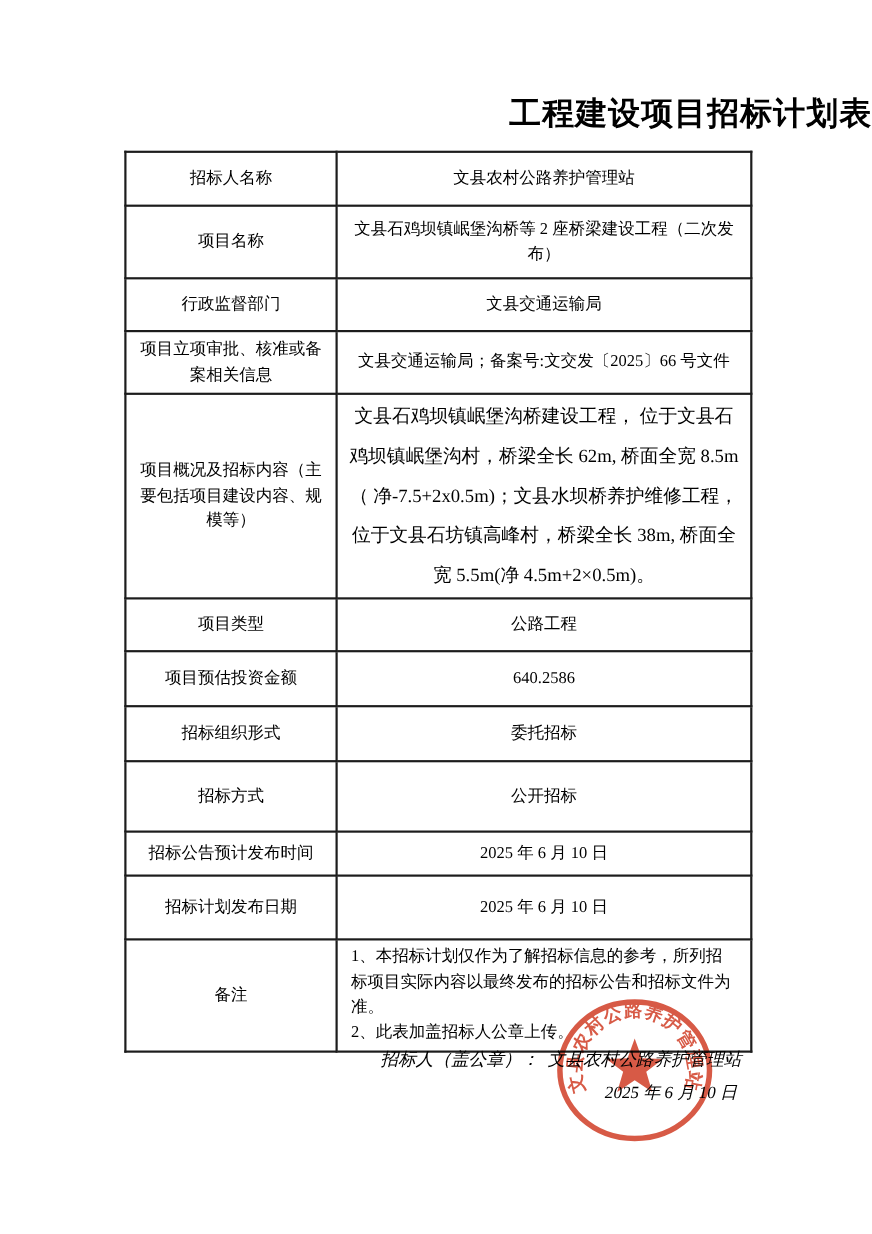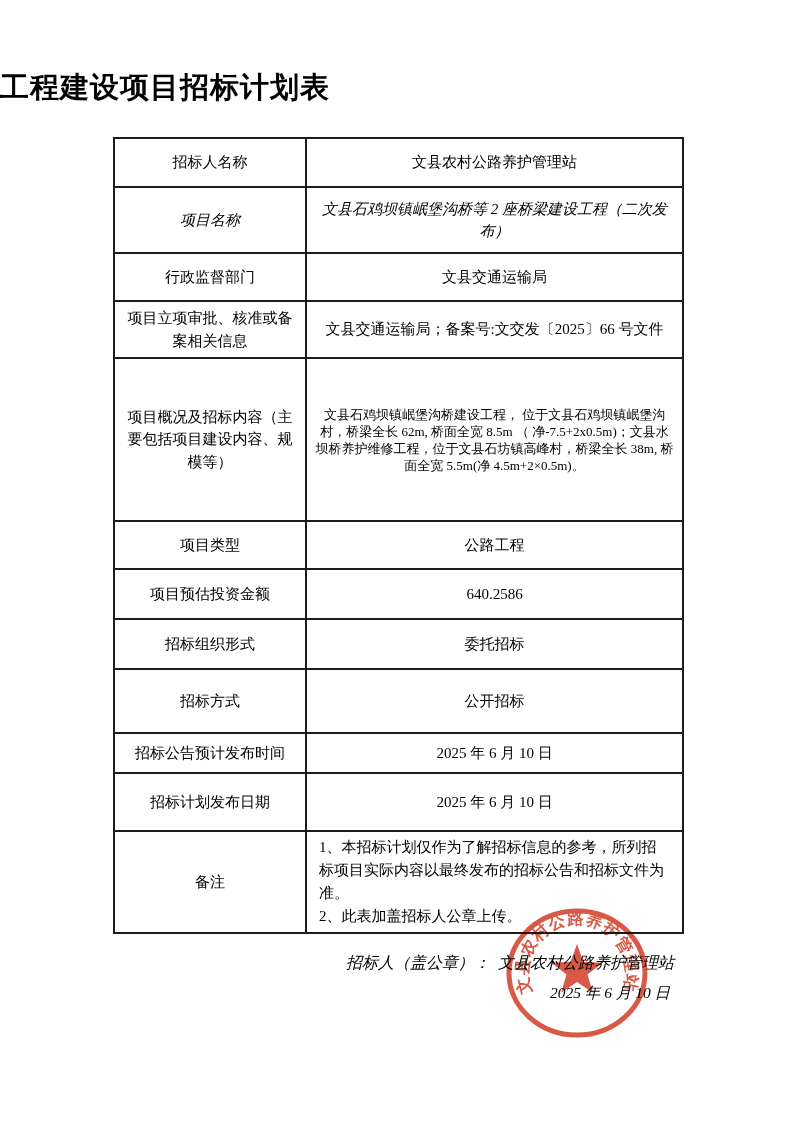--- a/index.html
+++ b/index.html
@@ -10,25 +10,25 @@
   body {
     width: 793px;
     height: 1122px;
     position: relative;
     overflow: hidden;
     font-family: "Liberation Serif", "DejaVu Serif", serif;
     color: #000000;
   }
   .page-title {
     position: absolute;
-    top: 68px;
+    top: 84px;
     left: 0;
     width: 793px;
     margin: 0;
-    text-align: left;
+    text-align: right;
     font-size: 29px;
     font-weight: 700;
     letter-spacing: 1px;
   }
   table.bid-table {
     position: absolute;
     top: 137px;
     left: 113px;
     width: 569px;
     border-collapse: collapse;
@@ -49,25 +49,25 @@
   }
   td.value-cell {
     text-align: center;
     padding: 2px 8px;
   }
   td.value-cell.left {
     text-align: left;
     padding: 4px 12px;
   }
   tr.r1  { height: 49px; }
-  tr.r2  { height: 66px; font-style: italic; }
+  tr.r2  { height: 66px; }
   tr.r3  { height: 48px; margin-top: 37px; }
   tr.r4  { height: 57px; }
   tr.r5  { height: 163px; }
-  tr.r5 td.value-cell { line-height: 17px; font-size: 13px; }
+  tr.r5 td.value-cell { line-height: 36px; font-size: 17px; }
   tr.r6  { height: 48px; }
   tr.r7  { height: 50px; }
   tr.r8  { height: 50px; }
   tr.r9  { height: 64px; }
   tr.r10 { height: 40px; }
   tr.r11 { height: 58px; }
   tr.r12 { height: 97px; }
   tr.r12 td.value-cell { line-height: 23px; }
   .signature-block {
     position: absolute;

